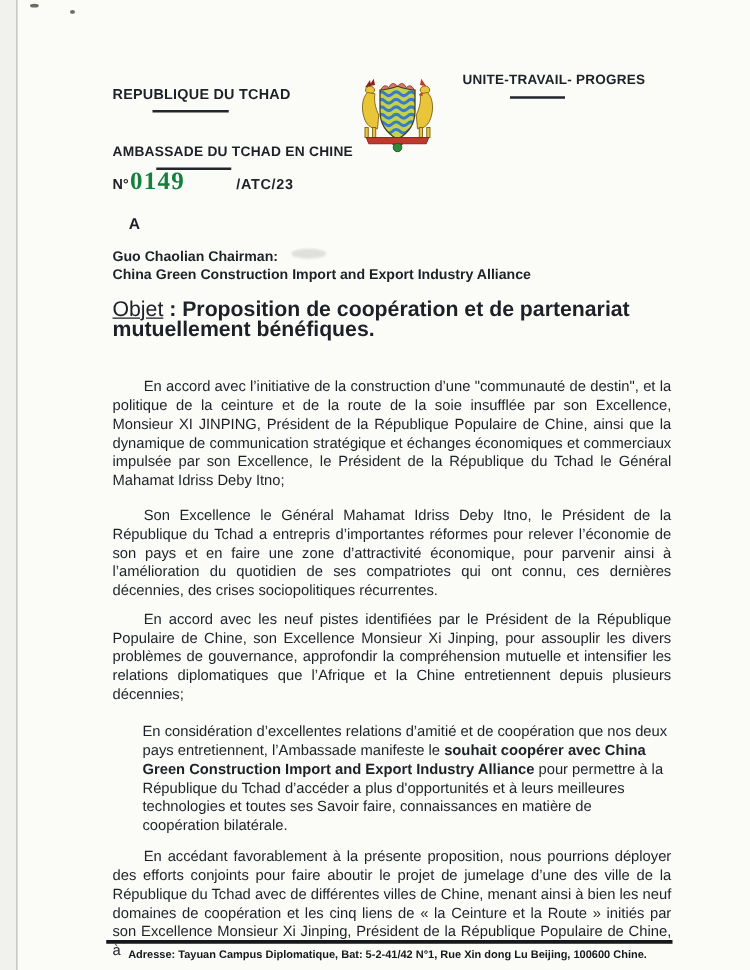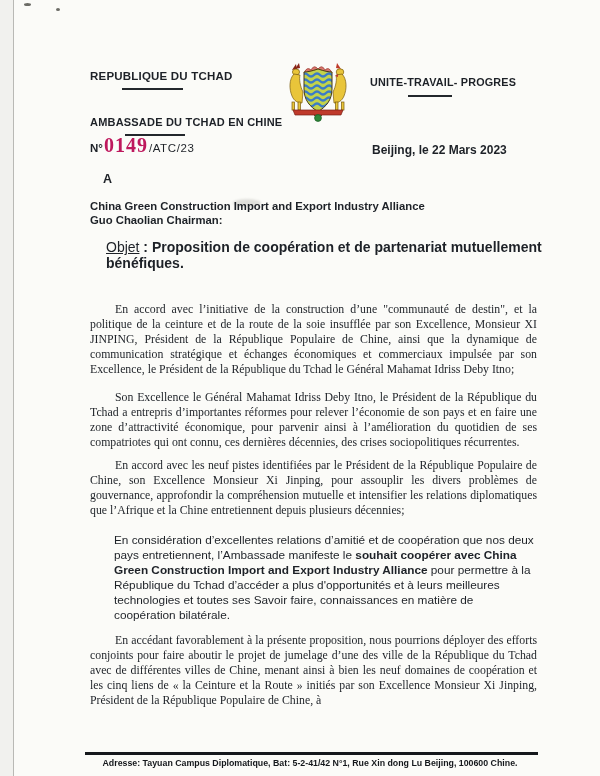--- a/index.html
+++ b/index.html
@@ -16,41 +16,41 @@
   .speck.s1{left:24px;top:3px;width:7px;height:3px;}
   .speck.s2{left:56px;top:8px;width:4px;height:3px;}
   .smudge{position:absolute;left:233px;top:199px;width:28px;height:8px;background:#c9c9c4;border-radius:50%;opacity:.55;filter:blur(1px);}
 
   .hdr-left{position:absolute;left:90px;top:70px;}
   .hdr-left .line1{font-weight:bold;font-size:11.5px;white-space:nowrap;letter-spacing:.2px;}
   .hdr-left .line2{font-weight:bold;font-size:11px;white-space:nowrap;letter-spacing:.2px;margin-top:26px;}
   .rule{height:2px;background:#23272c;}
   .rule.r1{width:61px;margin-left:32px;margin-top:6px;}
   .rule.r2{width:60px;margin-left:35px;margin-top:6px;}
-  .hdr-right{position:absolute;left:370px;top:76px;}
+  .hdr-right{position:absolute;left:370px;top:58px;}
   .hdr-right .motto{font-weight:bold;font-size:10.8px;white-space:nowrap;letter-spacing:.2px;}
   .rule.r3{width:44px;margin-left:38px;margin-top:7px;}
 
   .emblem{position:absolute;left:286px;top:62px;width:64px;height:60px;}
 
   .ref-line{position:absolute;left:90px;top:134px;display:flex;align-items:baseline;white-space:nowrap;}
   .ref-prefix{font-weight:bold;font-size:11.5px;}
-  .ref-number{font-family:"Liberation Serif", serif;font-weight:bold;font-size:20px;color:#be185d;letter-spacing:1px;margin:0 1px;}
-  .ref-suffix{font-weight:normal;font-size:11.5px;letter-spacing:.6px;}
+  .ref-number{font-family:"Liberation Serif", serif;font-weight:bold;font-size:20px;color:#15803d;letter-spacing:1px;margin:0 1px;}
+  .ref-suffix{font-weight:bold;font-size:11.5px;letter-spacing:.6px;margin-left:40px;}
   .dateline{position:absolute;left:372px;top:143px;font-weight:bold;font-size:12px;white-space:nowrap;}
 
   .salutation{position:absolute;left:103px;top:172px;font-weight:bold;font-size:12.5px;}
   .recipient{position:absolute;left:90px;top:199px;font-weight:bold;font-size:11.3px;line-height:14px;}
-  .subject{position:absolute;left:90px;top:240px;width:452px;font-size:14px;line-height:15.5px;margin-left:16px;}
+  .subject{position:absolute;left:90px;top:240px;width:452px;font-size:17px;line-height:15.5px;}
   .subject .obj-label{text-decoration:underline;}
   .subject .obj-text{font-weight:bold;}
 
   .body-text{position:absolute;left:90px;top:302px;width:447px;}
   .para{font-size:11.8px;line-height:15px;text-align:justify;margin:0 0 13px 0;hyphens:none;}
-  .para.indent{text-indent:25px;font-family:Liberation Serif, serif;}
+  .para.indent{text-indent:25px;}
   .para.ragged{text-align:left;margin-left:24px;}
   .para.m15{margin-bottom:15px;}
   .para.m8{margin-bottom:8px;}
   .para.m10{margin-bottom:10px;}
   .para b{font-weight:bold;}
 
   .footer-rule{position:absolute;left:85px;top:752px;width:453px;height:3px;background:#15181c;}
   .footer-address{position:absolute;left:80px;top:758px;width:460px;text-align:center;font-weight:bold;font-size:8.8px;white-space:nowrap;color:#15181c;}
 </style>
 </head>
@@ -120,27 +120,26 @@
     <div class="motto">UNITE-TRAVAIL- PROGRES</div>
     <div class="rule r3"></div>
   </div>
 
   <div class="ref-line">
     <span class="ref-prefix">N°</span>
     <span class="ref-number">0149</span>
     <span class="ref-suffix">/ATC/23</span>
   </div>
 
-  <div class="dateline">Beijing, le 22 Mars 2023</div>
 
   <div class="salutation">A</div>
 
   <div class="recipient">
+    <div>Guo Chaolian Chairman:</div>
     <div>China Green Construction Import and Export Industry Alliance</div>
-    <div>Guo Chaolian Chairman:</div>
   </div>
 
   <div class="subject">
     <span class="obj-label">Objet</span><span class="obj-text"> : </span><span class="obj-text">Proposition de coopération et de partenariat mutuellement bénéfiques.</span>
   </div>
 
   <div class="body-text">
     <p class="para indent">En accord avec l’initiative de la construction d’une "communauté de destin", et la politique de la ceinture et de la route de la soie insufflée par son Excellence, Monsieur XI JINPING, Président de la République Populaire de Chine, ainsi que la dynamique de communication stratégique et échanges économiques et commerciaux impulsée par son Excellence, le Président de la République du Tchad le Général Mahamat Idriss Deby Itno;</p>
     <p class="para indent m8">Son Excellence le Général Mahamat Idriss Deby Itno, le Président de la République du Tchad a entrepris d’importantes réformes pour relever l’économie de son pays et en faire une zone d’attractivité économique, pour parvenir ainsi à l’amélioration du quotidien de ses compatriotes qui ont connu, ces dernières décennies, des crises sociopolitiques récurrentes.</p>
     <p class="para indent m15">En accord avec les neuf pistes identifiées par le Président de la République Populaire de Chine, son Excellence Monsieur Xi Jinping, pour assouplir les divers problèmes de gouvernance, approfondir la compréhension mutuelle et intensifier les relations diplomatiques que l’Afrique et la Chine entretiennent depuis plusieurs décennies;</p>

